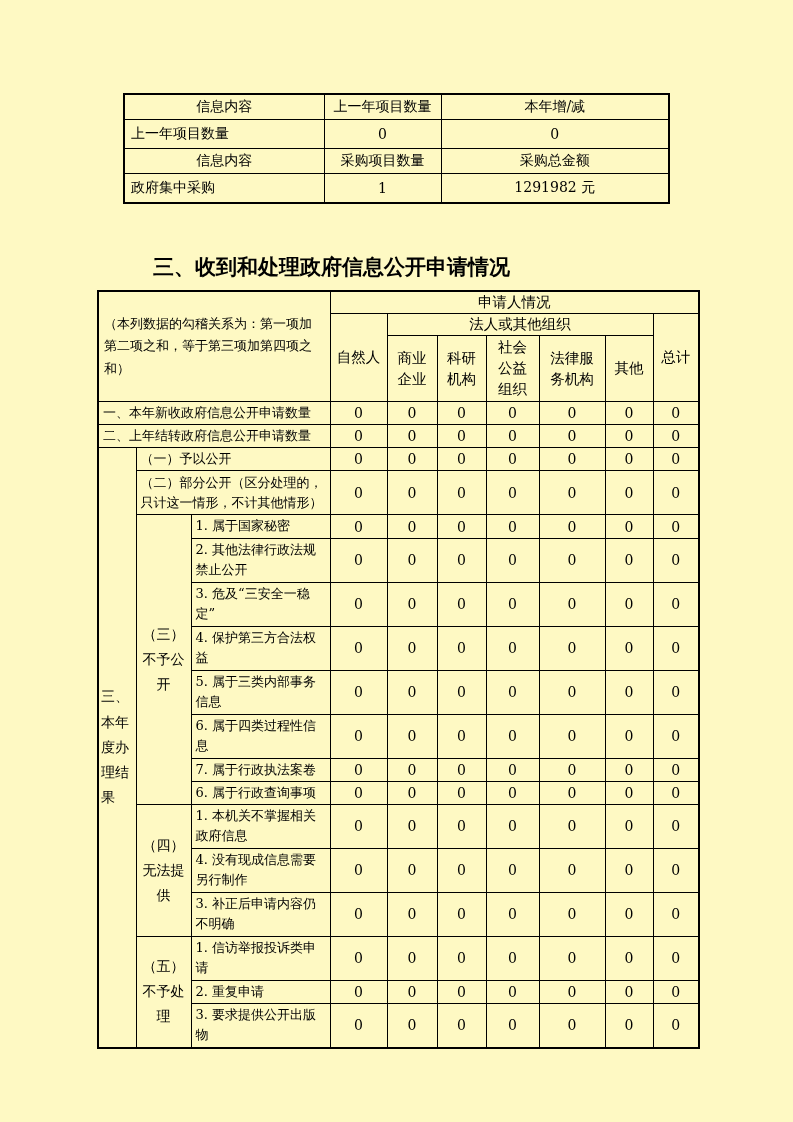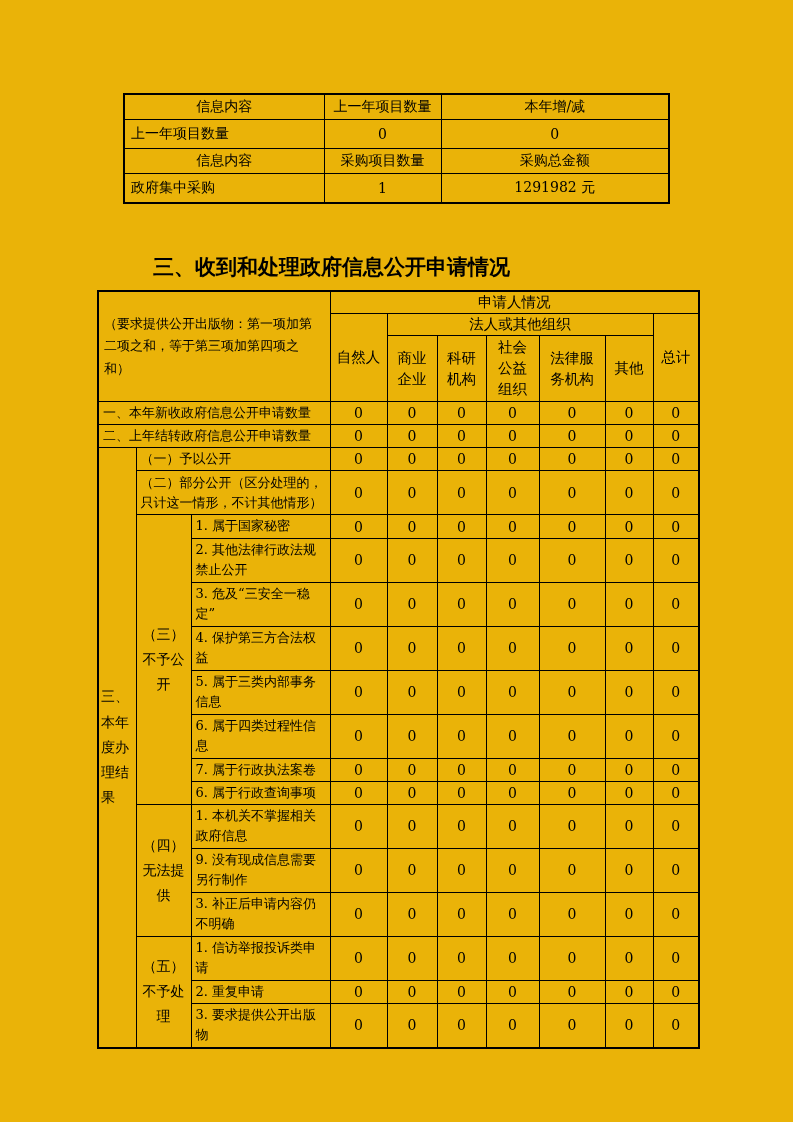--- a/index.html
+++ b/index.html
@@ -1,19 +1,19 @@
 <!DOCTYPE html>
 <html><head>
 <meta charset="utf-8">
 <style>
   * { margin:0; padding:0; box-sizing:border-box; }
   html,body { background:#fff; }
   .page {
     position:relative; width:793px; height:1122px; margin:0 auto;
-    background:#eab308; overflow:hidden;
+    background:#fef9c3; overflow:hidden;
     font-family:"DejaVu Serif","Liberation Serif",serif;
     color:#000;
   }
   table { border-collapse:collapse; table-layout:fixed; position:absolute; }
   td { border:1.5px solid #000; overflow:hidden; }
 
   
   .t1 { left:123px; top:93px; width:545px; border:2px solid #000; font-size:14px; }
   .t1 td { padding:0 6px; }
   .t1 .hc { text-align:center; height:25px; }
@@ -87,21 +87,21 @@
       <col style="width:57px">
         <col style="width:50px">
         <col style="width:49px">
       <col style="width:53px">
         <col style="width:66px">
         <col style="width:48px">
         <col style="width:46px">
     </colgroup>
     <tbody>
         <tr class="hr1">
-      <td class="note" colspan="3" rowspan="3">（要求提供公开出版物：第一项加第二项之和，等于第三项加第四项之和）</td>
+      <td class="note" colspan="3" rowspan="3">（本列数据的勾稽关系为：第一项加第二项之和，等于第三项加第四项之和）</td>
       <td class="hc" colspan="7">申请人情况</td>
     </tr>
     <tr class="hr2">
       <td class="hc" rowspan="2">自然人</td>
       <td class="hc" colspan="5">法人或其他组织</td>
       <td class="hc" rowspan="2">总计</td>
     </tr>
     <tr class="hr3">
       <td class="hc">商业企业</td>
       <td class="hc">科研机构</td>
@@ -237,21 +237,21 @@
       <td class="lbl">1. 本机关不掌握相关政府信息</td>
       <td class="v">0</td>
           <td class="v">0</td>
           <td class="v">0</td>
           <td class="v">0</td>
           <td class="v">0</td>
           <td class="v">0</td>
           <td class="v">0</td>
     </tr>
     <tr class="rd">
-      <td class="lbl">9. 没有现成信息需要另行制作</td>
+      <td class="lbl">4. 没有现成信息需要另行制作</td>
       <td class="v">0</td>
           <td class="v">0</td>
           <td class="v">0</td>
           <td class="v">0</td>
           <td class="v">0</td>
           <td class="v">0</td>
           <td class="v">0</td>
     </tr>
     <tr class="rd">
       <td class="lbl">3. 补正后申请内容仍不明确</td>

